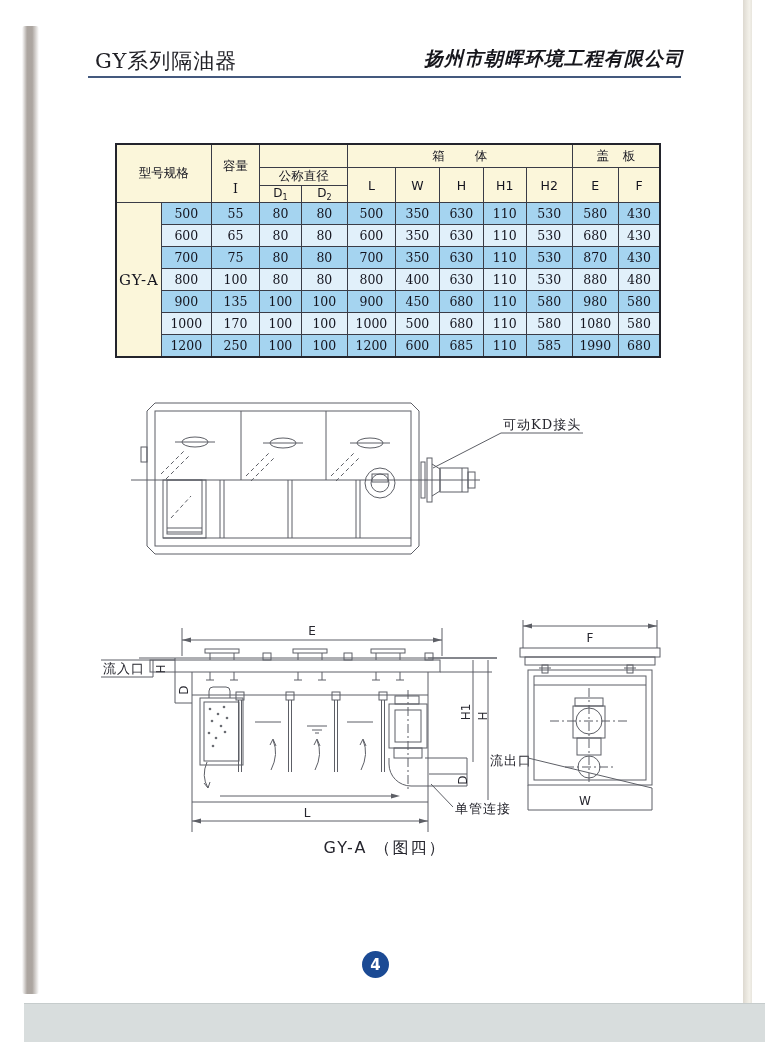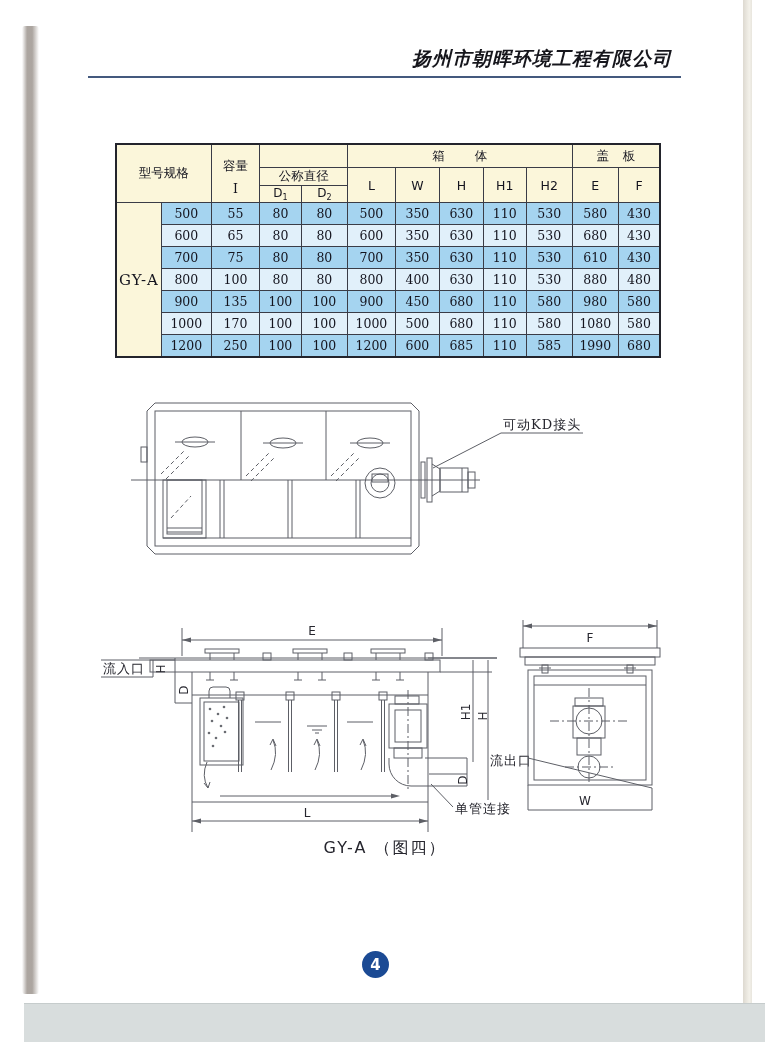--- a/index.html
+++ b/index.html
@@ -9,21 +9,21 @@
   
   .gutter{position:absolute;left:22px;top:26px;width:17px;height:968px;border-radius:3px;
           background:linear-gradient(to right,rgba(255,255,255,0) 0%,rgba(104,92,82,.55) 30%,rgba(104,92,82,.55) 60%,rgba(255,255,255,0) 100%);}
   .edge-right{position:absolute;left:743px;top:0;width:9px;height:1006px;
           background:linear-gradient(to right,#ddd9d0,#f3f1ea 70%,#e8e5dd);}
   .band-bottom{position:absolute;left:24px;top:1003px;width:741px;height:38px;
           background:#d8dddd;border-top:1px solid #c6cccc;}
 
   
   .title{position:absolute;left:95px;top:47px;font-size:21px;letter-spacing:1px;color:#202026;}
-  .company{position:absolute;left:396px;top:46px;width:276px;font-size:19px;font-weight:bold;
+  .company{position:absolute;left:408px;top:46px;width:276px;font-size:19px;font-weight:bold;
            font-style:italic;letter-spacing:1px;color:#16161c;text-align:right;}
   .rule{position:absolute;left:88px;top:76px;width:593px;height:2px;background:#44597e;}
 
   
   table.spec{position:absolute;left:115px;top:143px;border-collapse:collapse;table-layout:fixed;
              width:546px;font-size:12.5px;color:#14141e;}
   table.spec th,table.spec td{border:1px solid #3a3c46;text-align:center;padding:0;font-weight:normal;
              overflow:hidden;white-space:nowrap;}
   table.spec{border:2px solid #23242c;}
   table.spec thead th{background:#fbf6da;}
@@ -60,20 +60,21 @@
 </style>
 </head>
 <body>
 
 <div id="page">
 
   <div class="gutter"></div>
   <div class="edge-right"></div>
   <div class="band-bottom"></div>
 
+  <div class="title">GY系列隔油器</div>
   <div class="company">扬州市朝晖环境工程有限公司</div>
   <div class="rule"></div>
 
   <table class="spec">
     <colgroup>
       <col style="width:44px">
         <col style="width:48px">
         <col style="width:47px">
       <col style="width:40px">
         <col style="width:45px">
@@ -142,21 +143,21 @@
         <tr class="row-dark">
           <td>700</td>
           <td>75</td>
           <td>80</td>
           <td>80</td>
           <td>700</td>
           <td>350</td>
           <td>630</td>
           <td>110</td>
           <td>530</td>
-          <td>610</td>
+          <td>870</td>
           <td>430</td>
         </tr>
         <tr class="row-light">
           <td>800</td>
           <td>100</td>
           <td>80</td>
           <td>80</td>
           <td>800</td>
           <td>400</td>
           <td>630</td>

